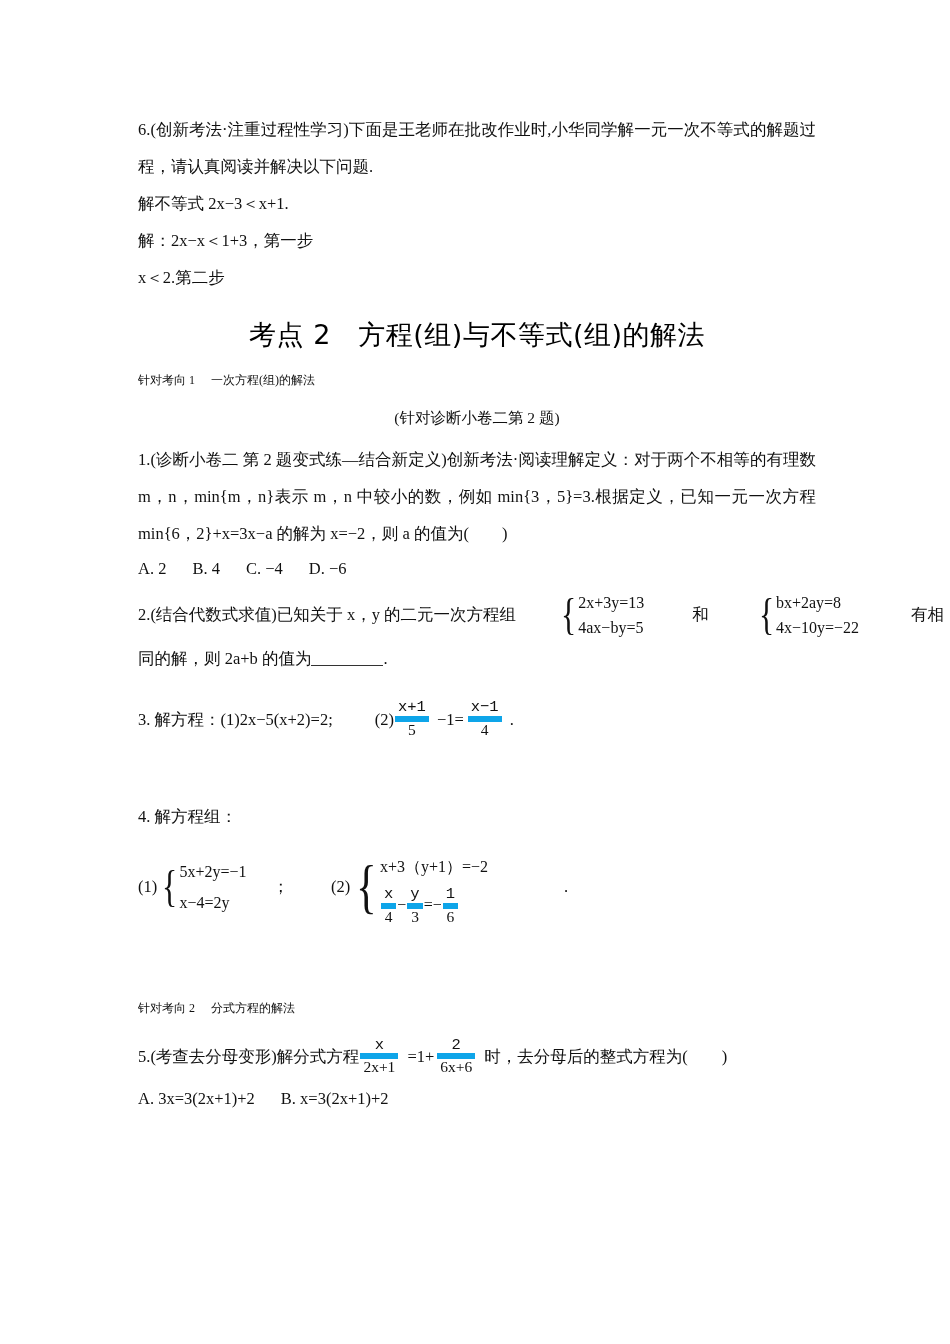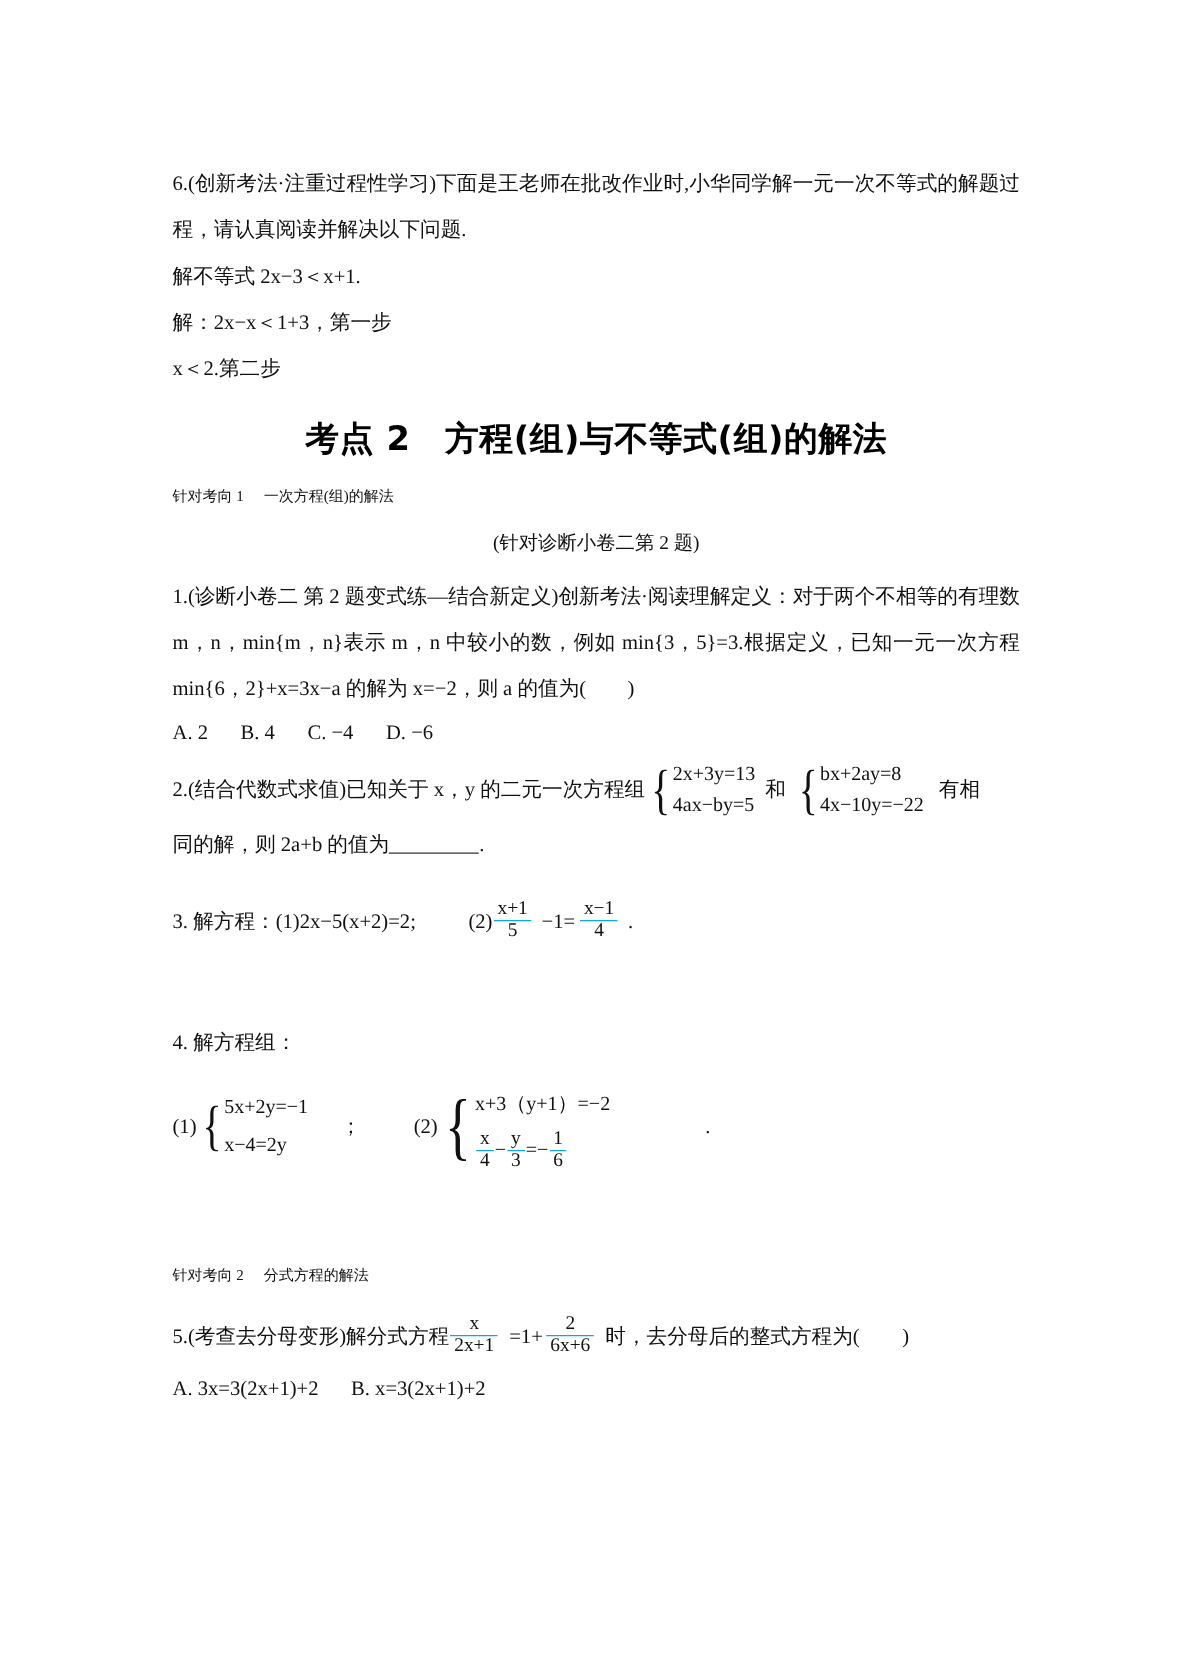--- a/index.html
+++ b/index.html
@@ -17,21 +17,21 @@
   }
   .page {
     position: absolute;
     left: 0; top: 0;
     width: 950px;
     height: 1344px;
   }
   .content {
     position: absolute;
     left: 138px;
-    top: 128px;
+    top: 111px;
     width: 678px;
   }
 
   
   .para {
     font-size: 16.5px;
     line-height: 37px;
     text-align: justify;
     text-justify: inter-ideograph;
     margin: 0;
@@ -40,21 +40,21 @@
   .line {
     font-size: 16.5px;
     line-height: 37px;
     margin: 0;
     white-space: nowrap;
   }
 
   
   .section-head {
     font-family: "DejaVu Sans", "Liberation Sans", sans-serif;
-    font-weight: bold;
+    font-weight: normal;
     font-size: 27px;
     line-height: 46px;
     text-align: center;
     letter-spacing: 0.5px;
     margin: 16px 0 6px 0;
     color: #000;
   }
   .sub-head {
     font-size: 12px;
     line-height: 33px;
@@ -90,21 +90,22 @@
     text-align: center;
     line-height: 1.08;
     font-size: 15.5px;
     margin: 0 1px;
     position: relative;
     top: -1px;
   }
   .frac .num {
     display: block;
     padding: 0 3px;
-    border-bottom: 1px solid #0ea5e9;
+    border-bottom: 6px solid #0ea5e9;
+    font-family: Liberation Mono, monospace;
   }
   .frac .den {
     display: block;
     padding: 0 3px;
   }
 
   
   .sys {
     display: inline-flex;
     align-items: center;
@@ -162,21 +163,21 @@
     <p class="ref-line">(针对诊断小卷二第 2 题)</p>
 
     <div>
       <p class="para">1.(诊断小卷二 第 2 题变式练—结合新定义)创新考法·阅读理解定义：对于两个不相等的有理数 m，n，min{m，n}表示 m，n 中较小的数，例如 min{3，5}=3.根据定义，已知一元一次方程 min{6，2}+x=3x−a 的解为 x=−2，则 a 的值为(　　)</p>
       <p class="opts">
         <span>A. 2</span><span class="sp"></span><span>B. 4</span><span class="sp"></span><span>C. −4</span><span class="sp"></span><span>D. −6</span>
       </p>
     </div>
 
     <div style="margin-top:4px;">
-      <div class="q-row" style="line-height:34px;">
+      <div class="q-row" style="line-height:34px;gap:40px;">
         <span>2.(结合代数式求值)已知关于 x，y 的二元一次方程组</span>
         <span class="sys">
           <span class="brace">{</span>
           <span class="rows">
             <span style="display:block">2x+3y=13</span>
             <span style="display:block">4ax−by=5</span>
           </span>
         </span>
         <span style="padding:0 5px 0 6px">和</span>
         <span class="sys">

